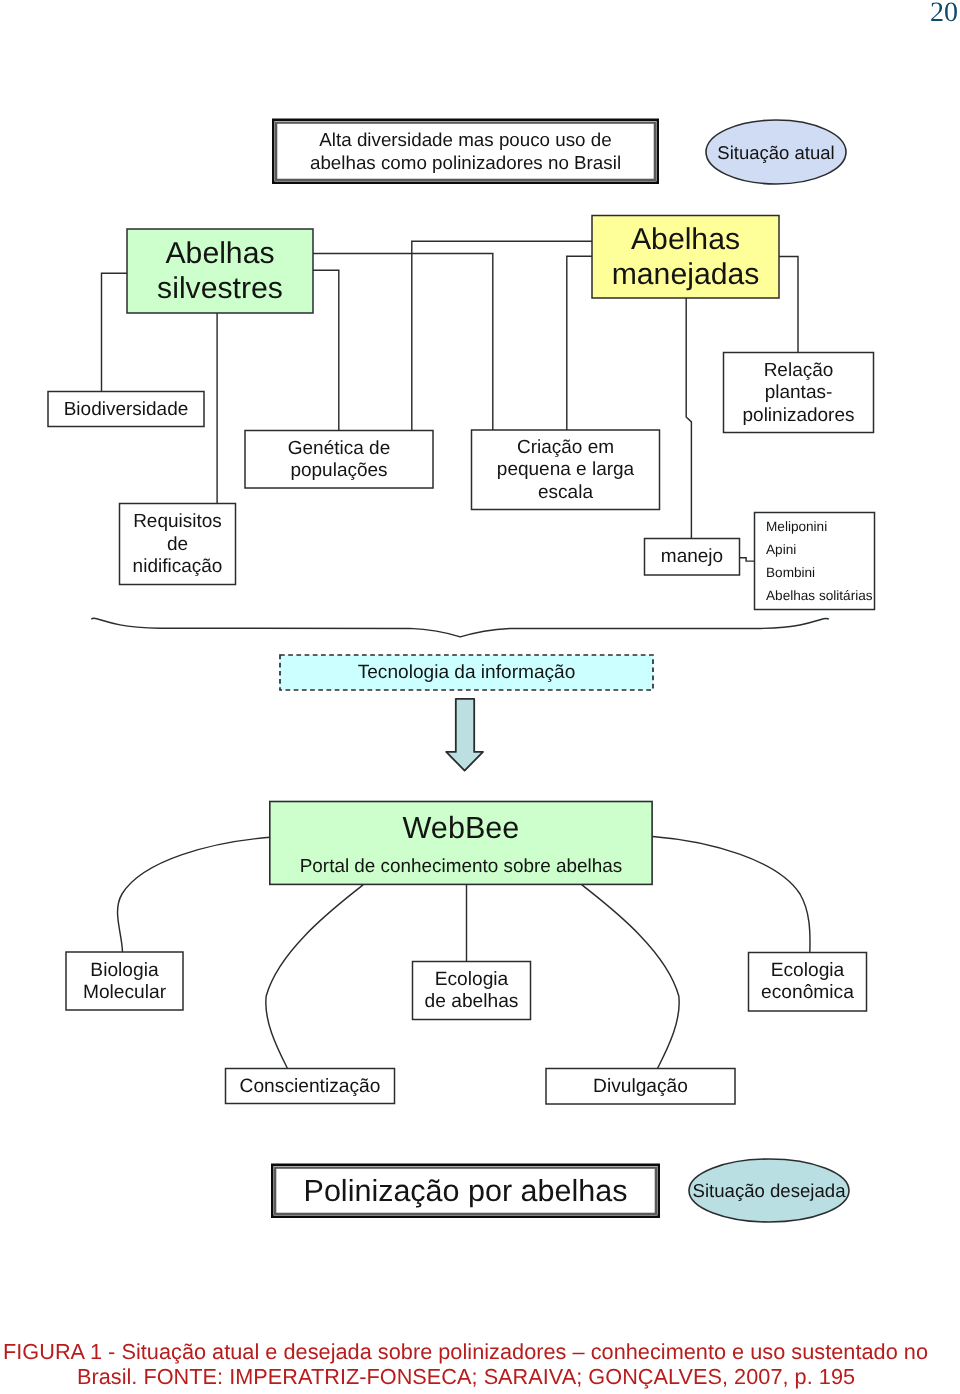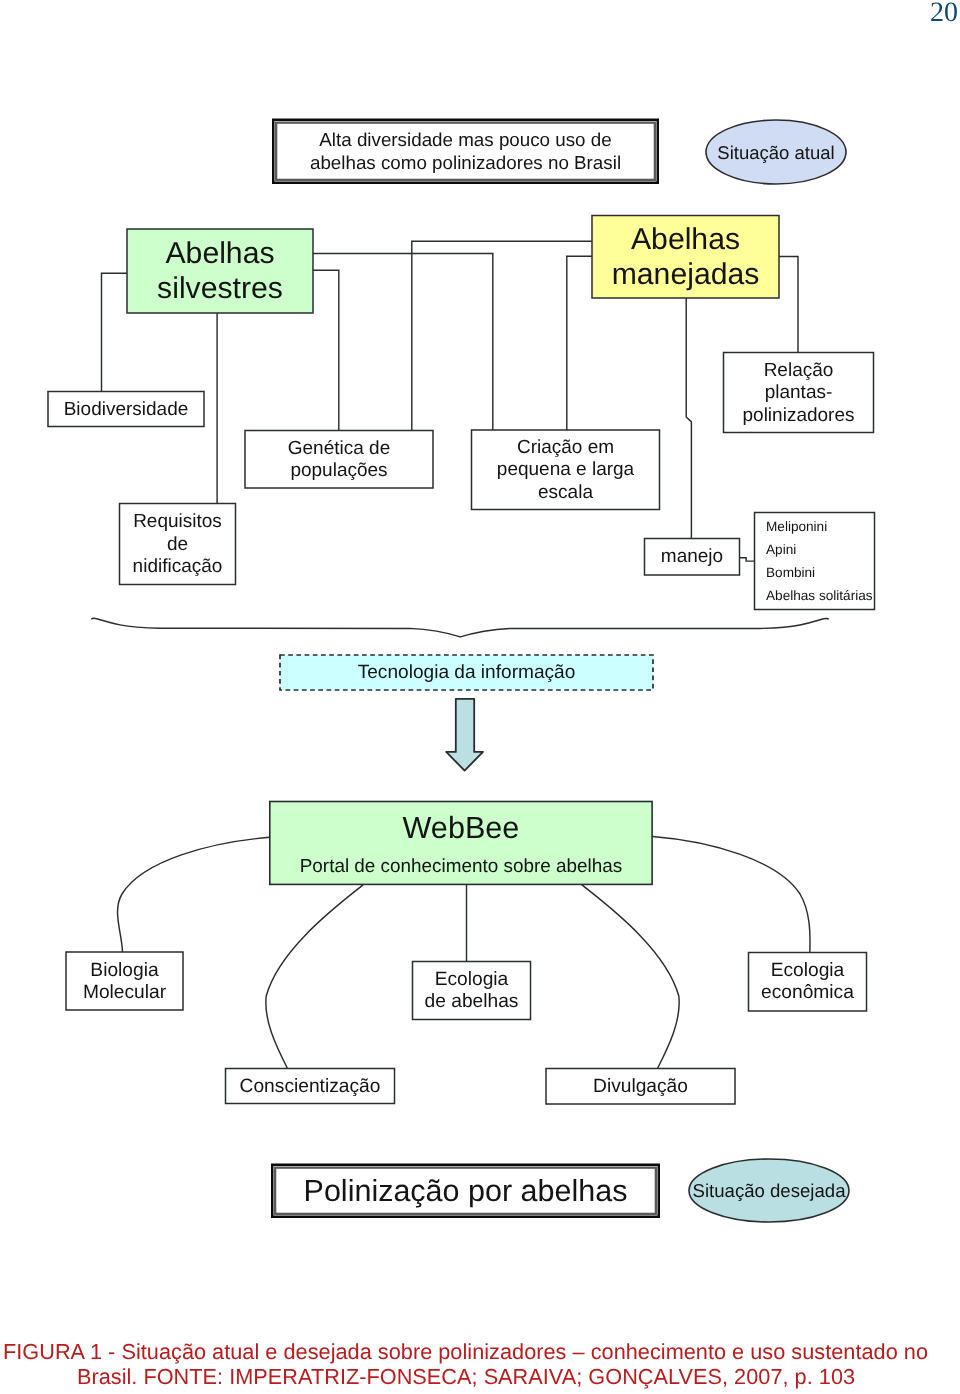--- a/index.html
+++ b/index.html
@@ -137,15 +137,15 @@
         </g>
         <g>
           <ellipse cx="769" cy="1190.5" rx="80" ry="31.5" fill="#b9dfe3" stroke="#2a2d2f" stroke-width="1.6"></ellipse>
           <text x="769" y="1190.5" text-anchor="middle" dominant-baseline="central" font-family="&quot;Liberation Sans&quot;, sans-serif" font-size="18.6" fill="#141414">Situação desejada</text>
         </g>
       </g>
       <path d="M 455.8 698.9 L 474.2 698.9 L 474.2 751.9 L 483 751.9 L 464.6 770.6 L 446.2 751.9 L 455.8 751.9 Z" fill="#bcdfe1" stroke="#2a2d2f" stroke-width="1.8" stroke-linejoin="round"></path>
     </svg>
   <div class="caption">
     <div>FIGURA 1 - Situação atual e desejada sobre polinizadores – conhecimento e uso sustentado no</div>
-    <div>Brasil. FONTE: IMPERATRIZ-FONSECA; SARAIVA; GONÇALVES, 2007, p. 103</div>
+    <div>Brasil. FONTE: IMPERATRIZ-FONSECA; SARAIVA; GONÇALVES, 2007, p. 195</div>
   </div>
 </div>
 
 </body></html>

